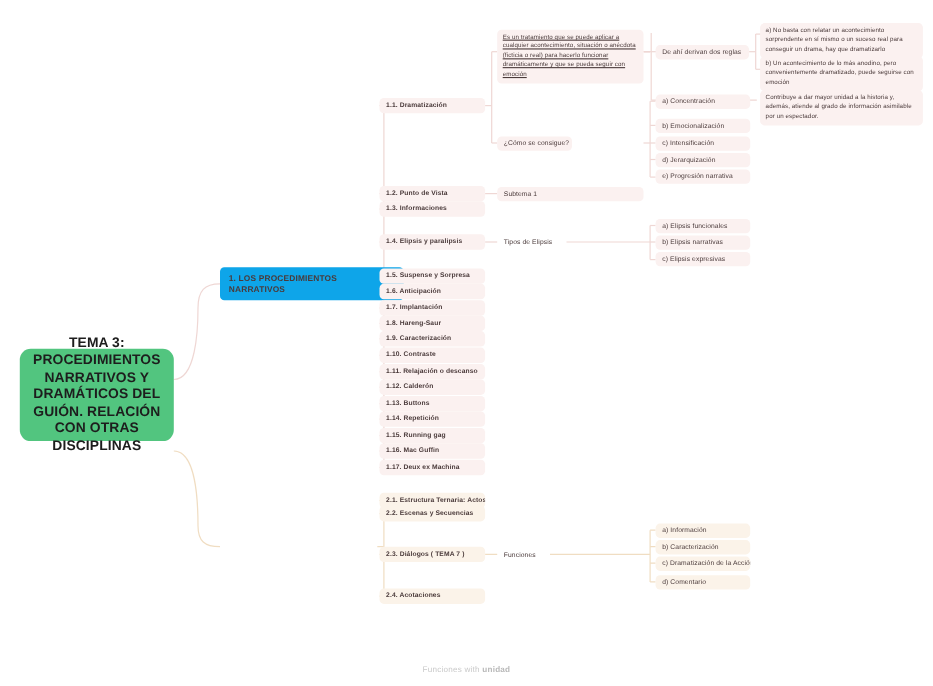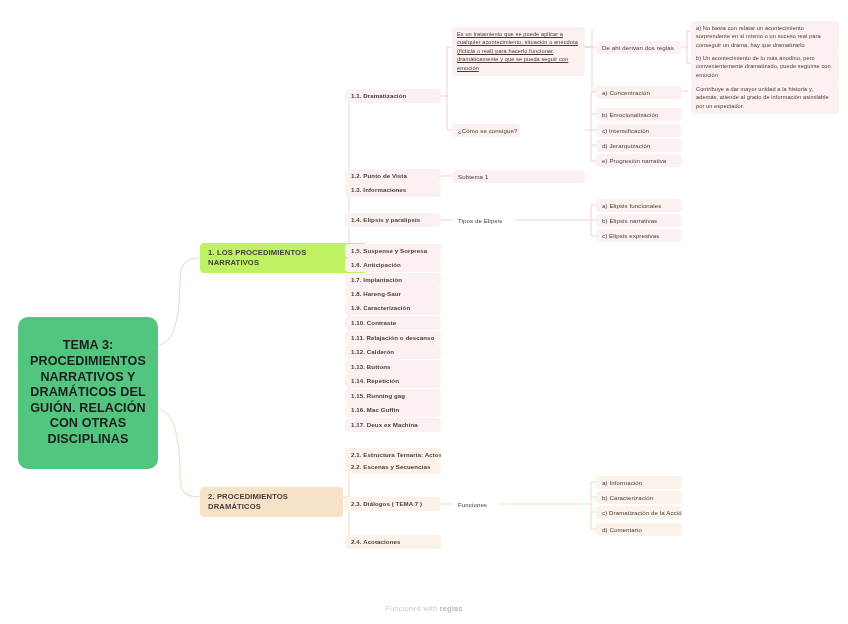--- a/index.html
+++ b/index.html
@@ -38,21 +38,21 @@
     box-sizing: border-box;
     border-radius: 4px;
     color: #4a3a3a;
     letter-spacing: .1px;
   }
 
   .root {
     left: 18px;
     top: 317px;
     width: 140px;
-    height: 152px;
+    height: 84px;
     background: #52c57f;
     border-radius: 10px;
     color: #1d1d1d;
     font-size: 12.6px;
     line-height: 15.6px;
     font-weight: 600;
     display: flex;
     align-items: center;
     justify-content: center;
     text-align: center;
@@ -67,21 +67,21 @@
     display: flex;
     align-items: center;
     padding: 5px 8px;
     letter-spacing: .15px;
   }
   .main-1 {
     left: 200px;
     top: 243px;
     width: 167px;
     min-height: 29px;
-    background: #bef264;
+    background: #0ea5e9;
   }
   .main-2 {
     left: 200px;
     top: 487px;
     width: 143px;
     min-height: 18px;
     background: #f7e2c8;
   }
 
   .sub {
@@ -231,23 +231,20 @@
   </svg>
 
   <div class="node root">
     <span>TEMA 3: PROCEDIMIENTOS NARRATIVOS Y DRAMÁTICOS DEL GUIÓN. RELACIÓN CON OTRAS DISCIPLINAS</span>
   </div>
 
   <div class="node main main-1">
     <span>1. LOS PROCEDIMIENTOS NARRATIVOS</span>
   </div>
 
-  <div class="node main main-2">
-    <span>2. PROCEDIMIENTOS DRAMÁTICOS</span>
-  </div>
 
   <div class="node sub" style="top:89px;"><span>1.1. Dramatización</span></div>
   <div class="node sub" style="top:169px;"><span>1.2. Punto de Vista</span></div>
   <div class="node sub" style="top:183px;"><span>1.3. Informaciones</span></div>
   <div class="node sub" style="top:213px;"><span>1.4. Elipsis y paralipsis</span></div>
   <div class="node sub" style="top:244px;"><span>1.5. Suspense y Sorpresa</span></div>
   <div class="node sub" style="top:258px;"><span>1.6. Anticipación</span></div>
   <div class="node sub" style="top:273px;"><span>1.7. Implantación</span></div>
   <div class="node sub" style="top:287px;"><span>1.8. Hareng-Saur</span></div>
   <div class="node sub" style="top:301px;"><span>1.9. Caracterización</span></div>
@@ -303,16 +300,16 @@
   <div class="node sub tan" style="top:535px;"><span>2.4. Acotaciones</span></div>
 
   <div class="node plain" style="left:452px; top:498px; width:48px; background:transparent;"><span>Funciones</span></div>
 
   <div class="node leaf tan" style="left:596px; top:476px; width:86px;"><span>a) Información</span></div>
   <div class="node leaf tan" style="left:596px; top:491px; width:86px;"><span>b) Caracterización</span></div>
   <div class="node leaf tan" style="left:596px; top:506px; width:86px;"><span>c) Dramatización de la Acción</span></div>
   <div class="node leaf tan" style="left:596px; top:523px; width:86px;"><span>d) Comentario</span></div>
 
   <div class="footer">
-    <span>Funciones with </span><b>reglas</b>
+    <span>Funciones with </span><b>unidad</b>
   </div>
 
 </div>
 
 </body></html>

